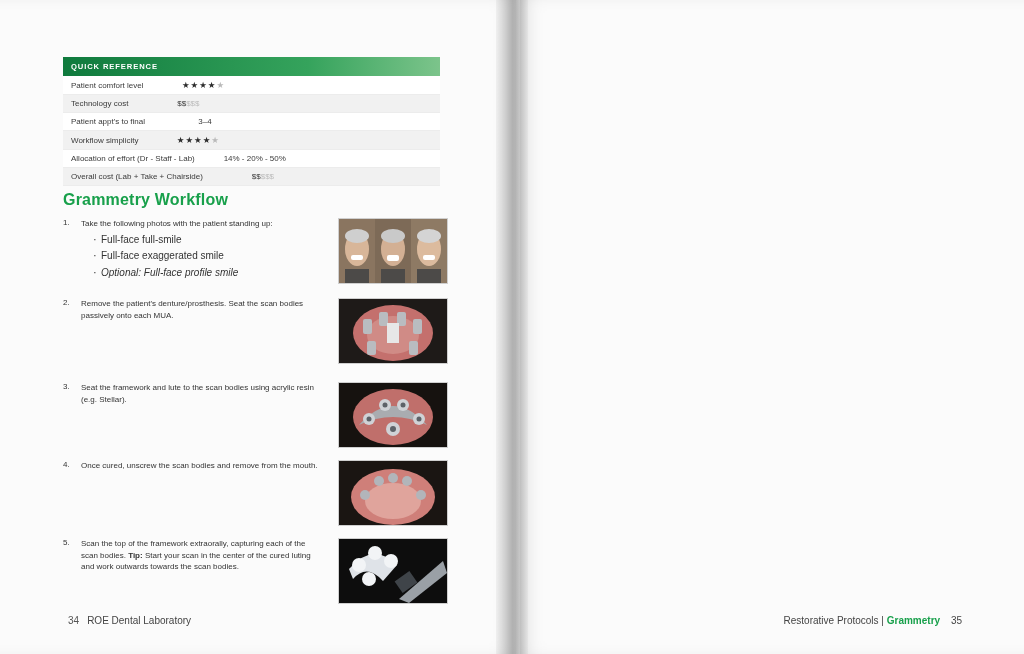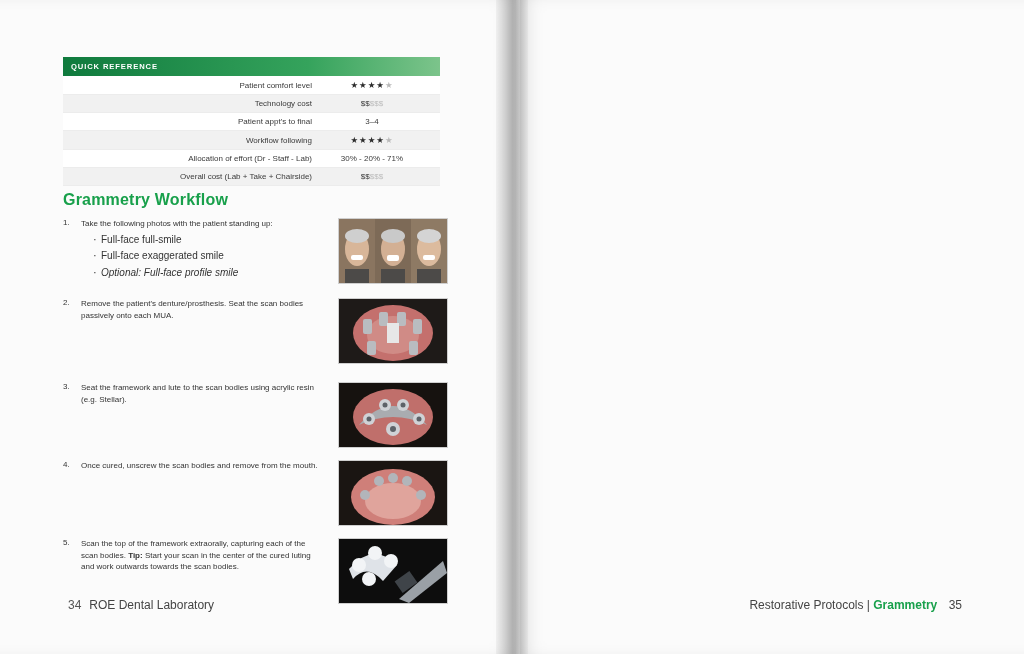--- a/index.html
+++ b/index.html
@@ -28,21 +28,21 @@
   .qr{
     position:absolute;left:63px;top:57px;width:377px;
     font-size:8.2px;color:#333;
   }
   .qr-head{
     background:linear-gradient(to right,#0f7a3d,#35a35c 65%,#7cc48b);
     color:#fff;font-size:7.6px;font-weight:bold;letter-spacing:.9px;
     padding:5px 8px;
   }
   .qr-row{
-    display:flex;align-items:center;justify-content:flex-end;
+    display:flex;align-items:center;justify-content:flex-start;
     padding:4px 8px;background:#ffffff;border-bottom:1px solid #ececec;
   }
   .qr-row.alt{background:#f1f1f1;}
   .qr-label{font-size:8px;color:#3a3a3a;}
   .qr-val{font-size:8px;color:#3a3a3a;width:120px;text-align:center;}
   .stars{letter-spacing:1px;color:#2b2b2b;font-size:8.5px;}
   .stars .dim{color:#b9b9b9;}
   .dollars .dim{color:#bcbcbc;}
 
   
@@ -58,21 +58,21 @@
   .step .sub div{position:relative;padding-left:10px;margin-bottom:2px;font-size:10px;color:#333;}
   .step .sub div:before{content:"·";position:absolute;left:2px;top:-1px;font-size:11px;color:#333;}
   .thumb{
     position:absolute;right:-5px;top:0;width:108px;height:64px;
     border:1px solid #cfcfcf;background:#ddd;overflow:hidden;
   }
   .em{font-style:italic;}
   .b{font-weight:bold;}
 
   
-  .footer{position:absolute;bottom:42px;font-size:12px;color:#444;}
+  .footer{position:absolute;bottom:28px;font-size:10px;color:#444;}
   .footer.left{left:68px;}
   .footer.left .pg{color:#555;margin-right:8px;}
   .footer.right{right:62px;}
   .footer.right .b{font-weight:bold;}
 
   
   .ph{width:100%;height:100%;display:block;}
 </style>
 </head>
 <body>
@@ -93,27 +93,27 @@
         <span class="qr-label">Technology cost</span>
         <span class="qr-val dollars"><span>$$</span><span class="dim">$$$</span></span>
       </div>
 
       <div class="qr-row">
         <span class="qr-label">Patient appt's to final</span>
         <span class="qr-val">3–4</span>
       </div>
 
       <div class="qr-row alt">
-        <span class="qr-label">Workflow following</span>
+        <span class="qr-label">Workflow simplicity</span>
         <span class="qr-val stars"><span>★★★★</span><span class="dim">★</span></span>
       </div>
 
       <div class="qr-row">
         <span class="qr-label">Allocation of effort (Dr - Staff - Lab)</span>
-        <span class="qr-val">30% - 20% - 71%</span>
+        <span class="qr-val">14% - 20% - 50%</span>
       </div>
 
       <div class="qr-row alt">
         <span class="qr-label">Overall cost (Lab + Take + Chairside)</span>
         <span class="qr-val dollars"><span>$$</span><span class="dim">$$$</span></span>
       </div>
     </div>
 
     <h2 class="section">Grammetry Workflow</h2>
 

